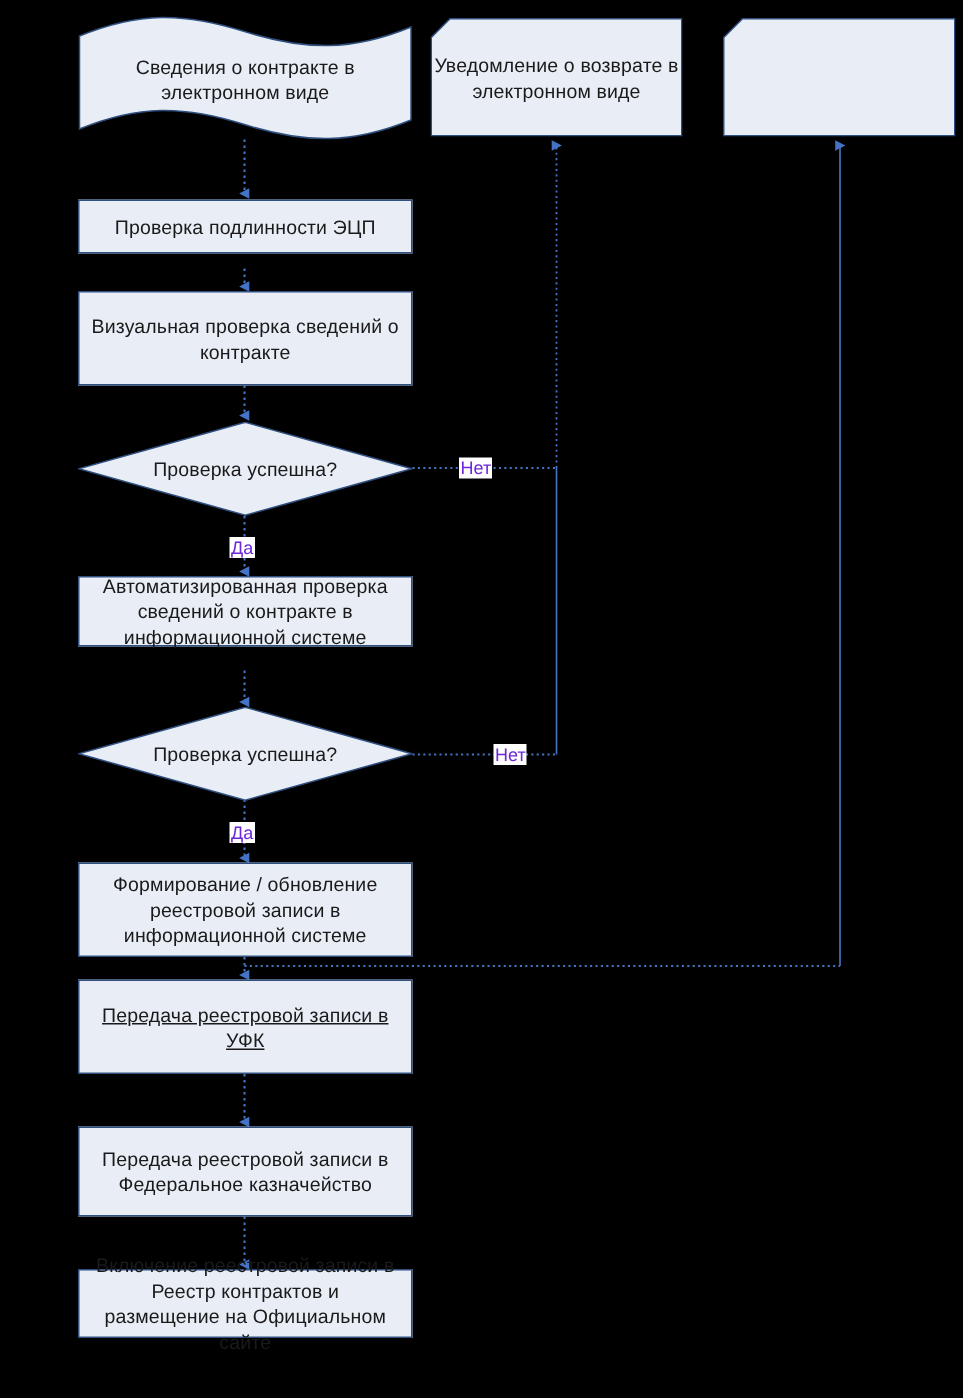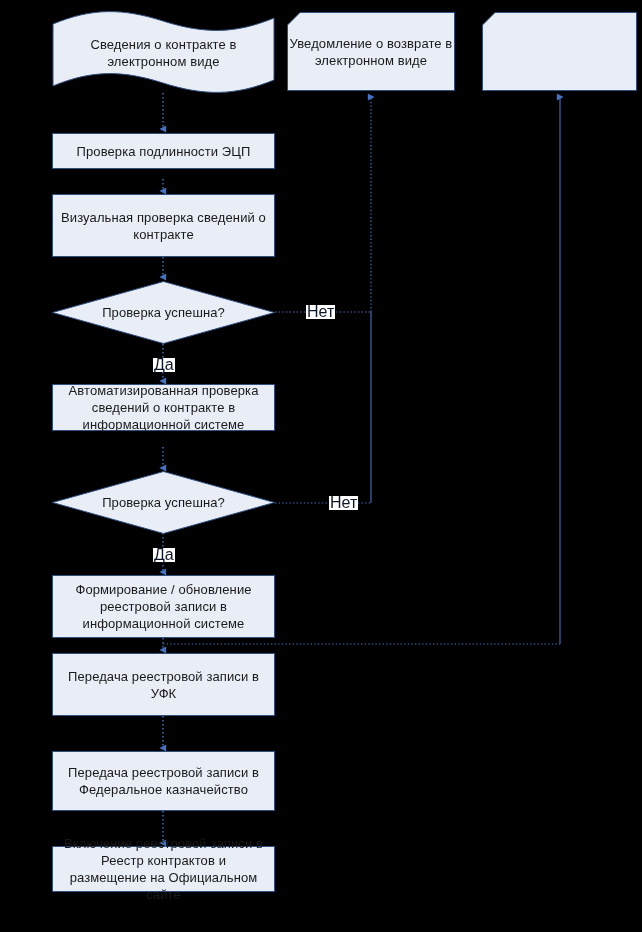--- a/index.html
+++ b/index.html
@@ -73,22 +73,22 @@
   .conn {
     position: absolute;
     pointer-events: none;
   }
   .conn svg { display: block; overflow: visible; }
 
   
   .edge-label {
     position: absolute;
     background: #ffffff;
-    color: #0f172a;
-    font-size: 16px;
+    color: #6d28d9;
+    font-size: 12px;
     line-height: 14px;
     padding: 0 1px;
     white-space: nowrap;
     z-index: 5;
   }
 </style>
 </head>
 <body>
 
 <div id="canvas">
@@ -174,21 +174,21 @@
     <svg width="223" height="63" viewBox="0 0 223 63" xmlns="http://www.w3.org/2000/svg">
       <path d="M111.5,0.5 L222.5,31.5 L111.5,62.5 L0.5,31.5 Z" fill="#e8edf6" stroke="#2f4f7f" stroke-width="1"></path>
     </svg>
     <span class="txt">Проверка успешна?</span>
   </div>
 
   <div class="node proc" style="left:52px; top:575px; width:223px; height:63px;align-items:center;">
     <span class="txt">Формирование / обновление реестровой записи в информационной системе</span>
   </div>
 
-  <div class="node proc" style="left:52px; top:653px; width:223px; height:63px;">
+  <div class="node proc" style="left:52px; top:653px; width:223px; height:63px;text-decoration:underline;">
     <span class="txt">Передача реестровой записи  в УФК</span>
   </div>
 
   <div class="node proc" style="left:52px; top:751px; width:223px; height:60px;">
     <span class="txt">Передача реестровой записи в Федеральное казначейство</span>
   </div>
 
   <div class="node proc" style="left:52px; top:846px; width:223px; height:46px;">
     <span class="txt">Включение реестровой записи в Реестр контрактов и размещение на Официальном сайте</span>
   </div>

